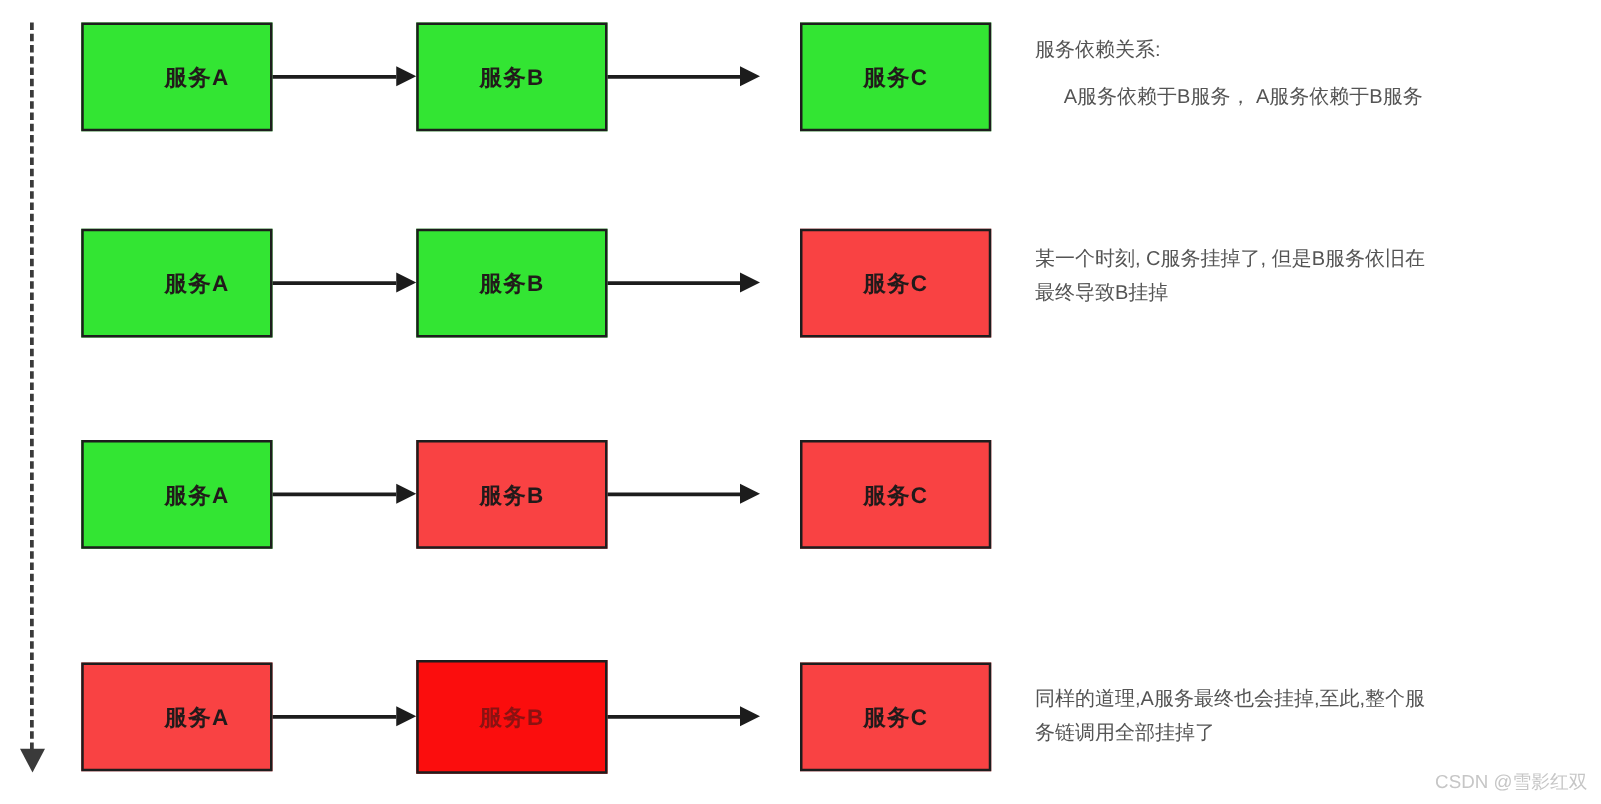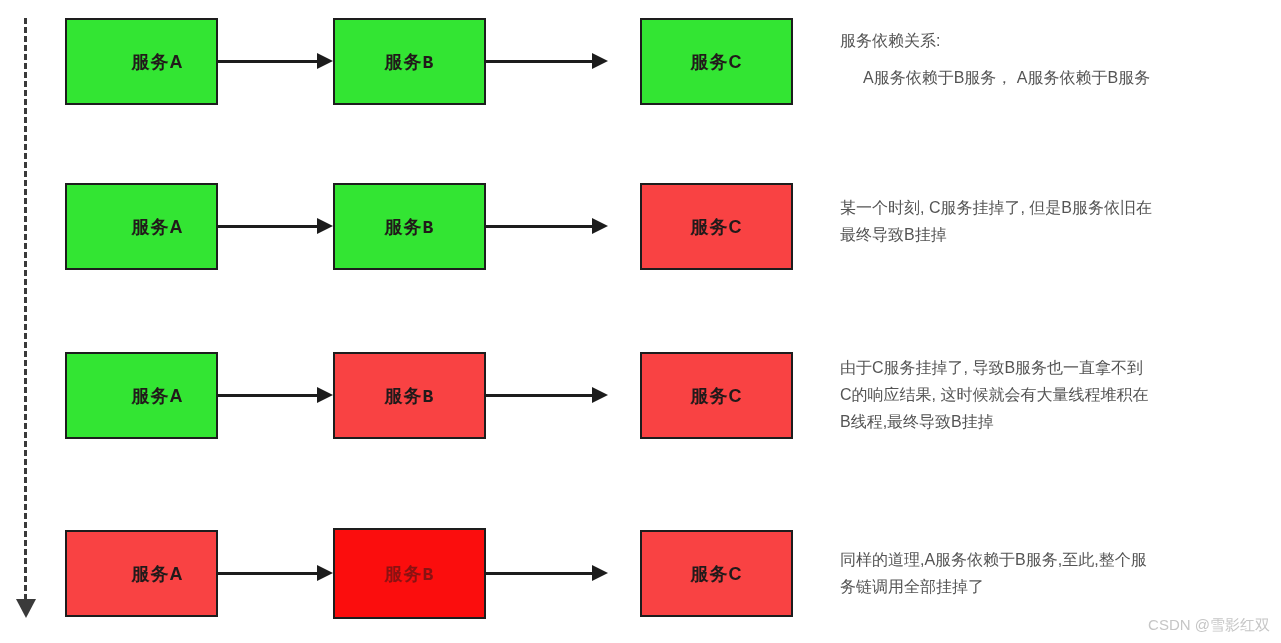--- a/index.html
+++ b/index.html
@@ -46,21 +46,21 @@
     top: 0;
     width: 153px;
     height: 87px;
     box-sizing: border-box;
     border: 2.5px solid var(--box-border, #1d1d1d);
     display: flex;
     align-items: center;
     justify-content: center;
   }
   .col-a { left: 65px; padding-left: 32px; }
-  .col-b { left: 333px; font-family: Liberation Mono, monospace; }
+  .col-b { left: 333px; }
   .col-c { left: 640px; }
 
   .status-up          { background: var(--service-up, #33e533); }
   .status-down        { background: var(--service-down, #f94040); }
   .status-down-bright { background: var(--service-down-bright, #fb0d0d); top:-2px; height: 91px; }
 
   .box-label {
     font-size: 18px;
     font-weight: bold;
     color: var(--box-text, #1f1f1f);
@@ -90,21 +90,20 @@
   }
 
   
   .desc {
     position: absolute;
     left: 828px;
     width: 440px;
     color: var(--desc-text, #545454);
     font-size: 16px;
     line-height: 27px;
-    margin-left: 12px;
   }
   .d1 { top: 28px; line-height: 26px; }
   .d2 { top: 194px; }
   .d3 { top: 354px; }
   .d4 { top: 546px; }
   .desc-line { white-space: nowrap; }
   .d1 .desc-line { margin-bottom: 11px; }
   .indent { padding-left: 23px; }
 
   
@@ -208,26 +207,21 @@
   <div class="desc d1">
     <div class="desc-line">服务依赖关系:</div>
     <div class="desc-line indent">A服务依赖于B服务， A服务依赖于B服务</div>
   </div>
 
   <div class="desc d2">
     <div class="desc-line">某一个时刻, C服务挂掉了, 但是B服务依旧在</div>
     <div class="desc-line">最终导致B挂掉</div>
   </div>
 
-  <div class="desc d3">
-    <div class="desc-line">由于C服务挂掉了, 导致B服务也一直拿不到</div>
-    <div class="desc-line">C的响应结果, 这时候就会有大量线程堆积在</div>
-    <div class="desc-line">B线程,最终导致B挂掉</div>
-  </div>
 
   <div class="desc d4">
-    <div class="desc-line">同样的道理,A服务依赖于B服务,至此,整个服</div>
+    <div class="desc-line">同样的道理,A服务最终也会挂掉,至此,整个服</div>
     <div class="desc-line">务链调用全部挂掉了</div>
   </div>
 
   <div class="watermark">CSDN @雪影红双</div>
 
 </div>
 
 </body></html>

